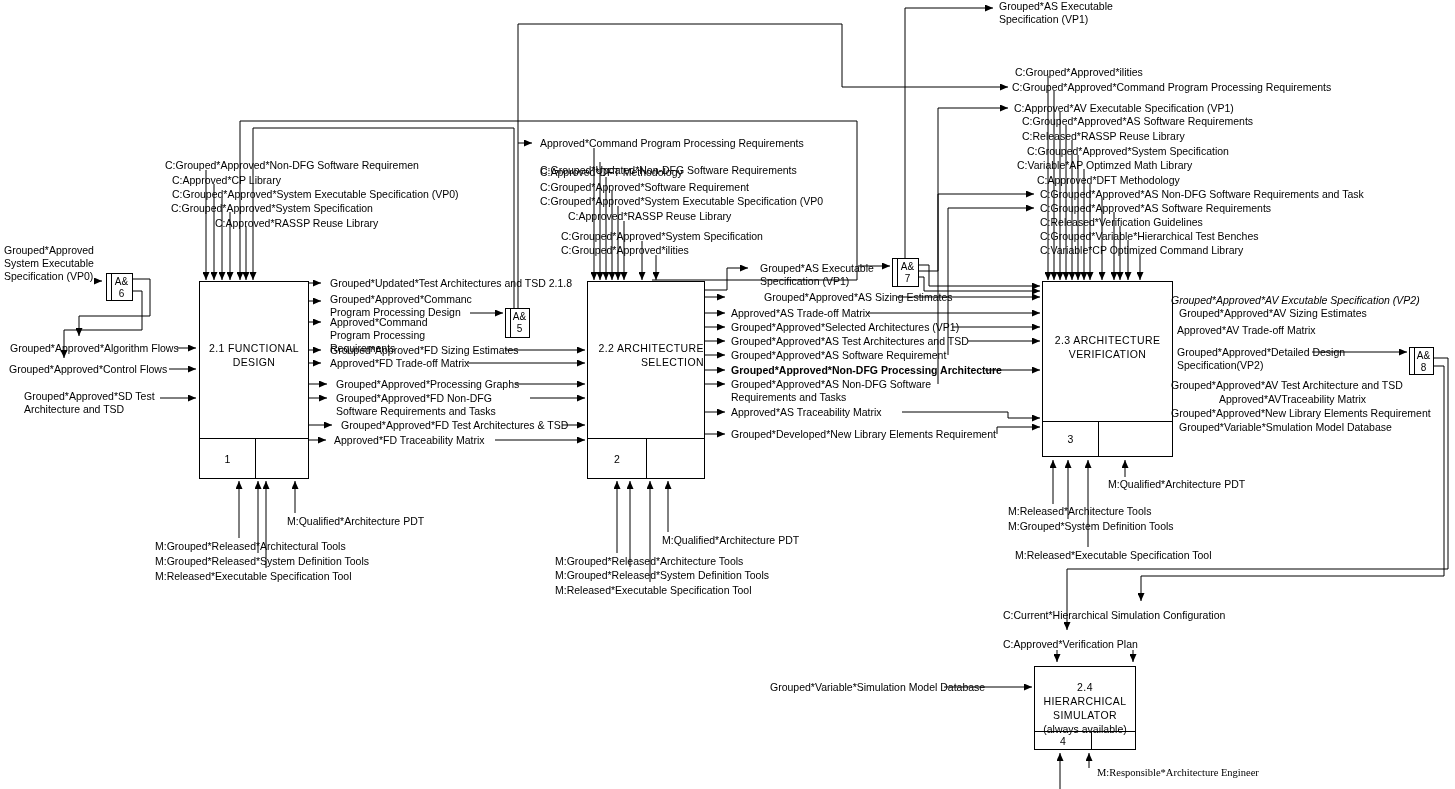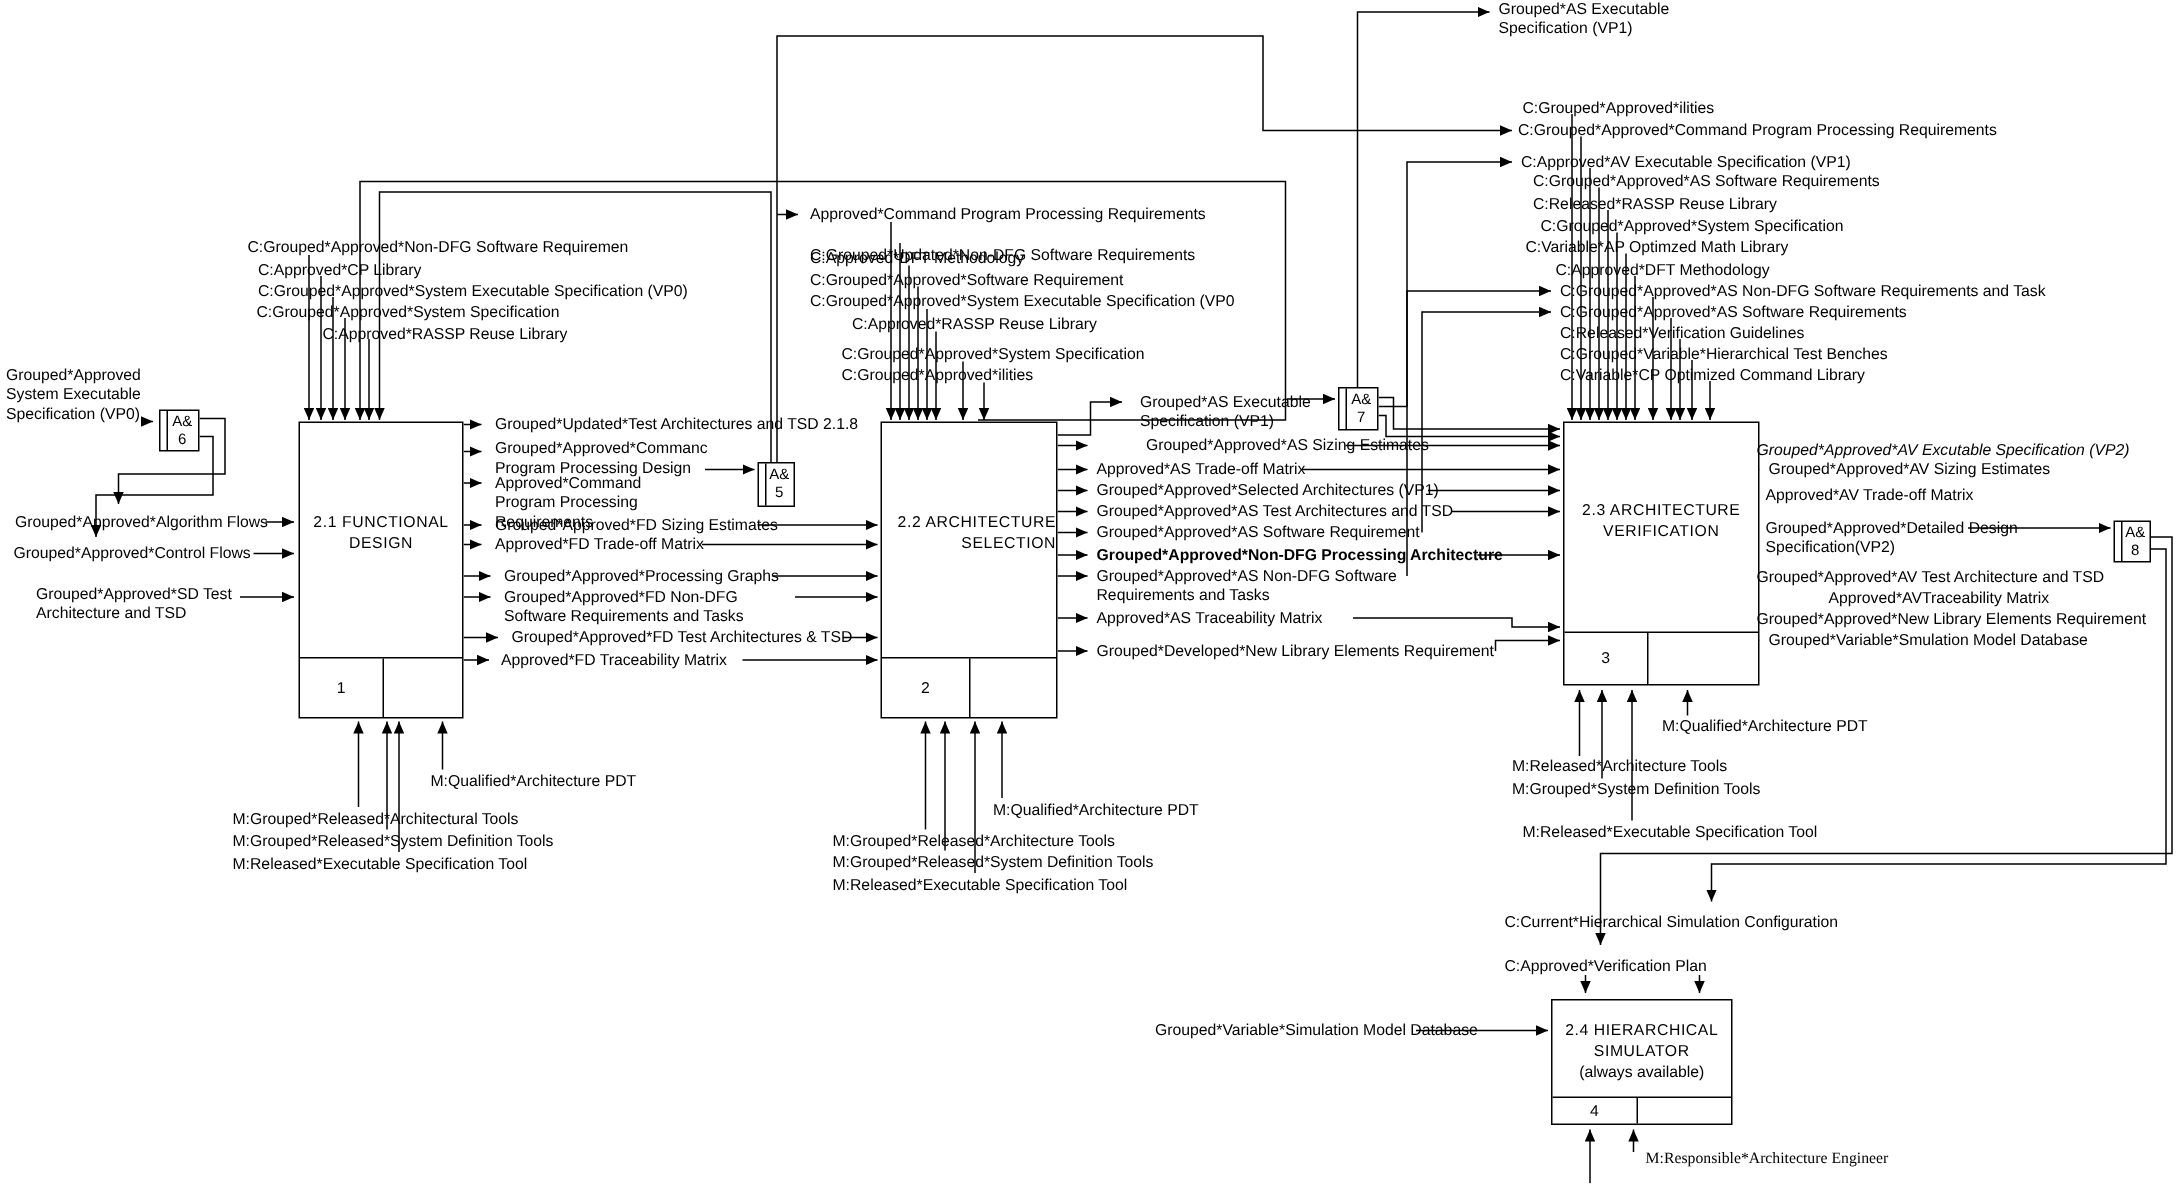--- a/index.html
+++ b/index.html
@@ -172,21 +172,21 @@
 
   <div class="box" style="left:1042px;top:281px;width:131px;height:176px;text-decoration:underline;">
     <div class="box-title" style="top:51px;">2.3 ARCHITECTURE VERIFICATION</div>
     <div class="strip" style="height:34px;">
       <div class="cell" style="width:56px;">
         <span>3</span>
       </div>
     </div>
   </div>
 
-  <div class="box" style="left:1034px;top:666px;width:121px;height:84px;">
+  <div class="box" style="left:1034px;top:666px;width:102px;height:84px;">
     <div class="box-title" style="top:13px;">
       <span>2.4 HIERARCHICAL SIMULATOR</span>
       <span class="box-sub">(always available)</span>
     </div>
     <div class="strip" style="height:17px;">
       <div class="cell" style="width:57px;">
         <span>4</span>
       </div>
     </div>
   </div>

